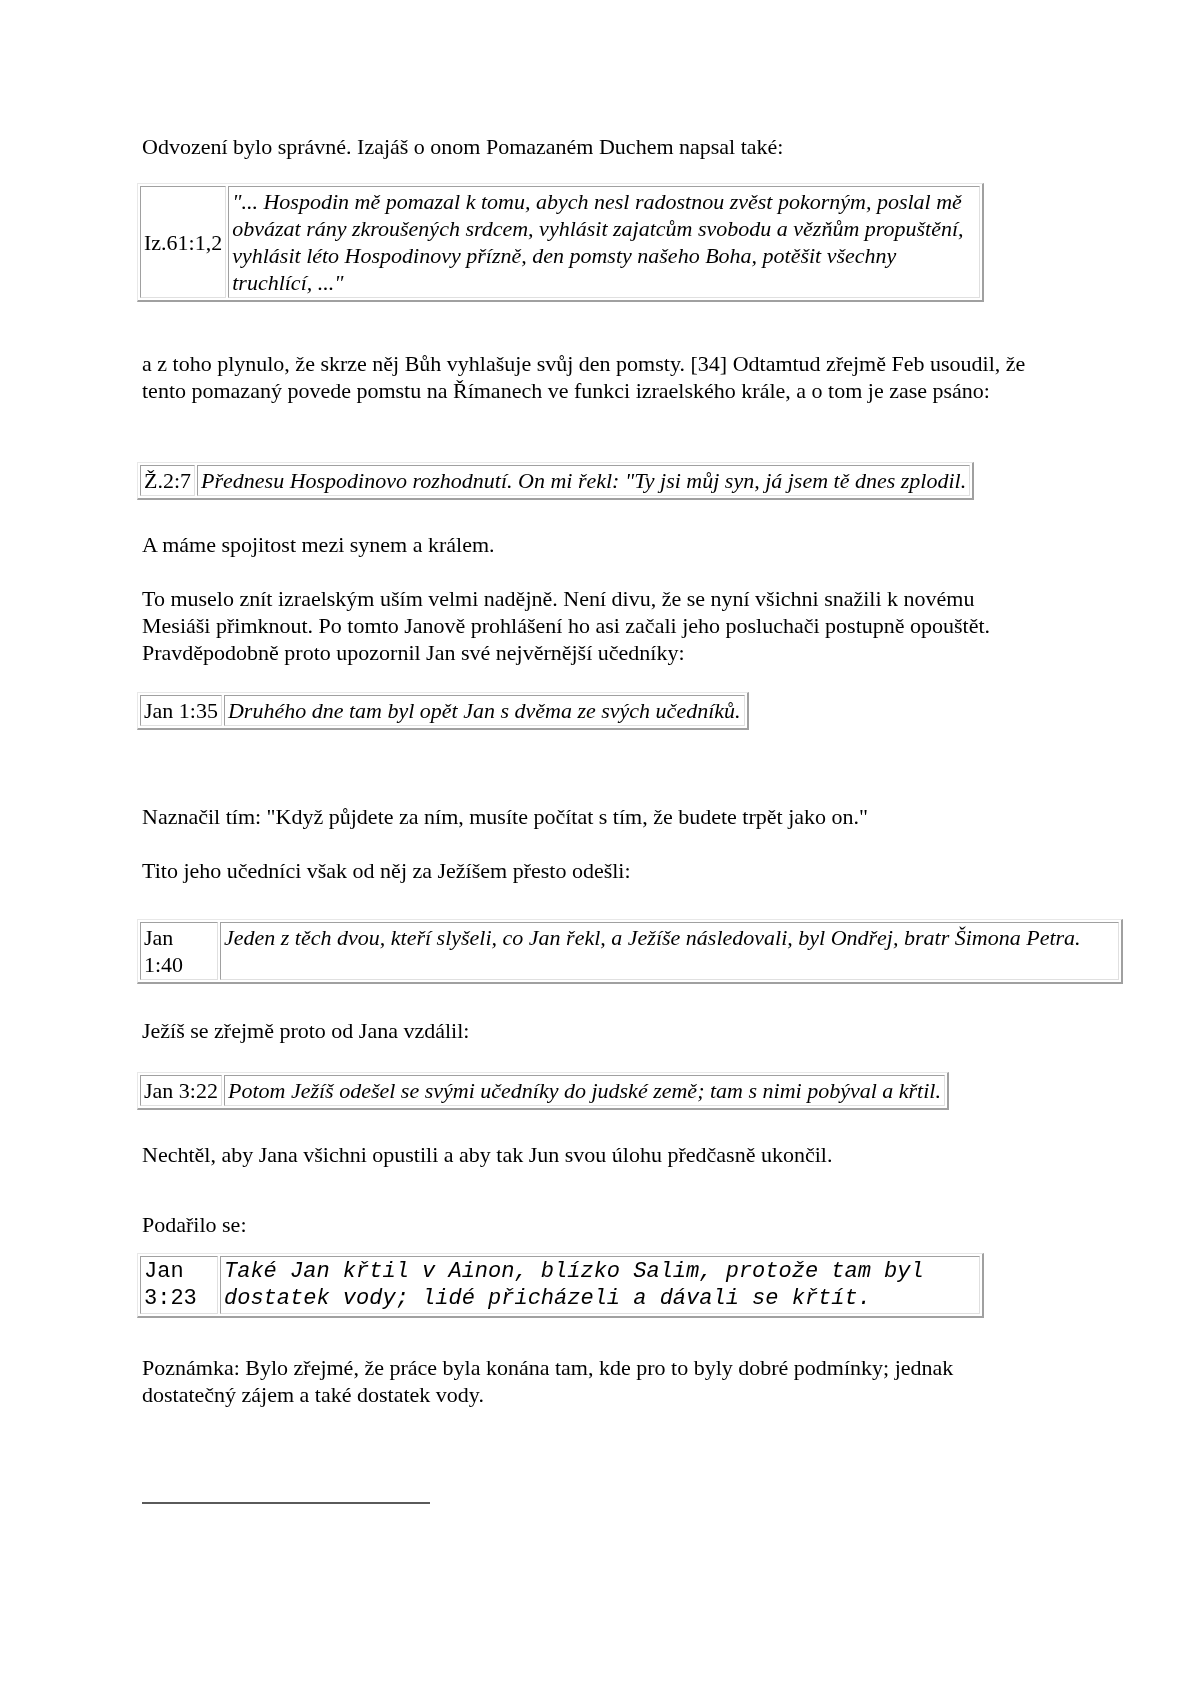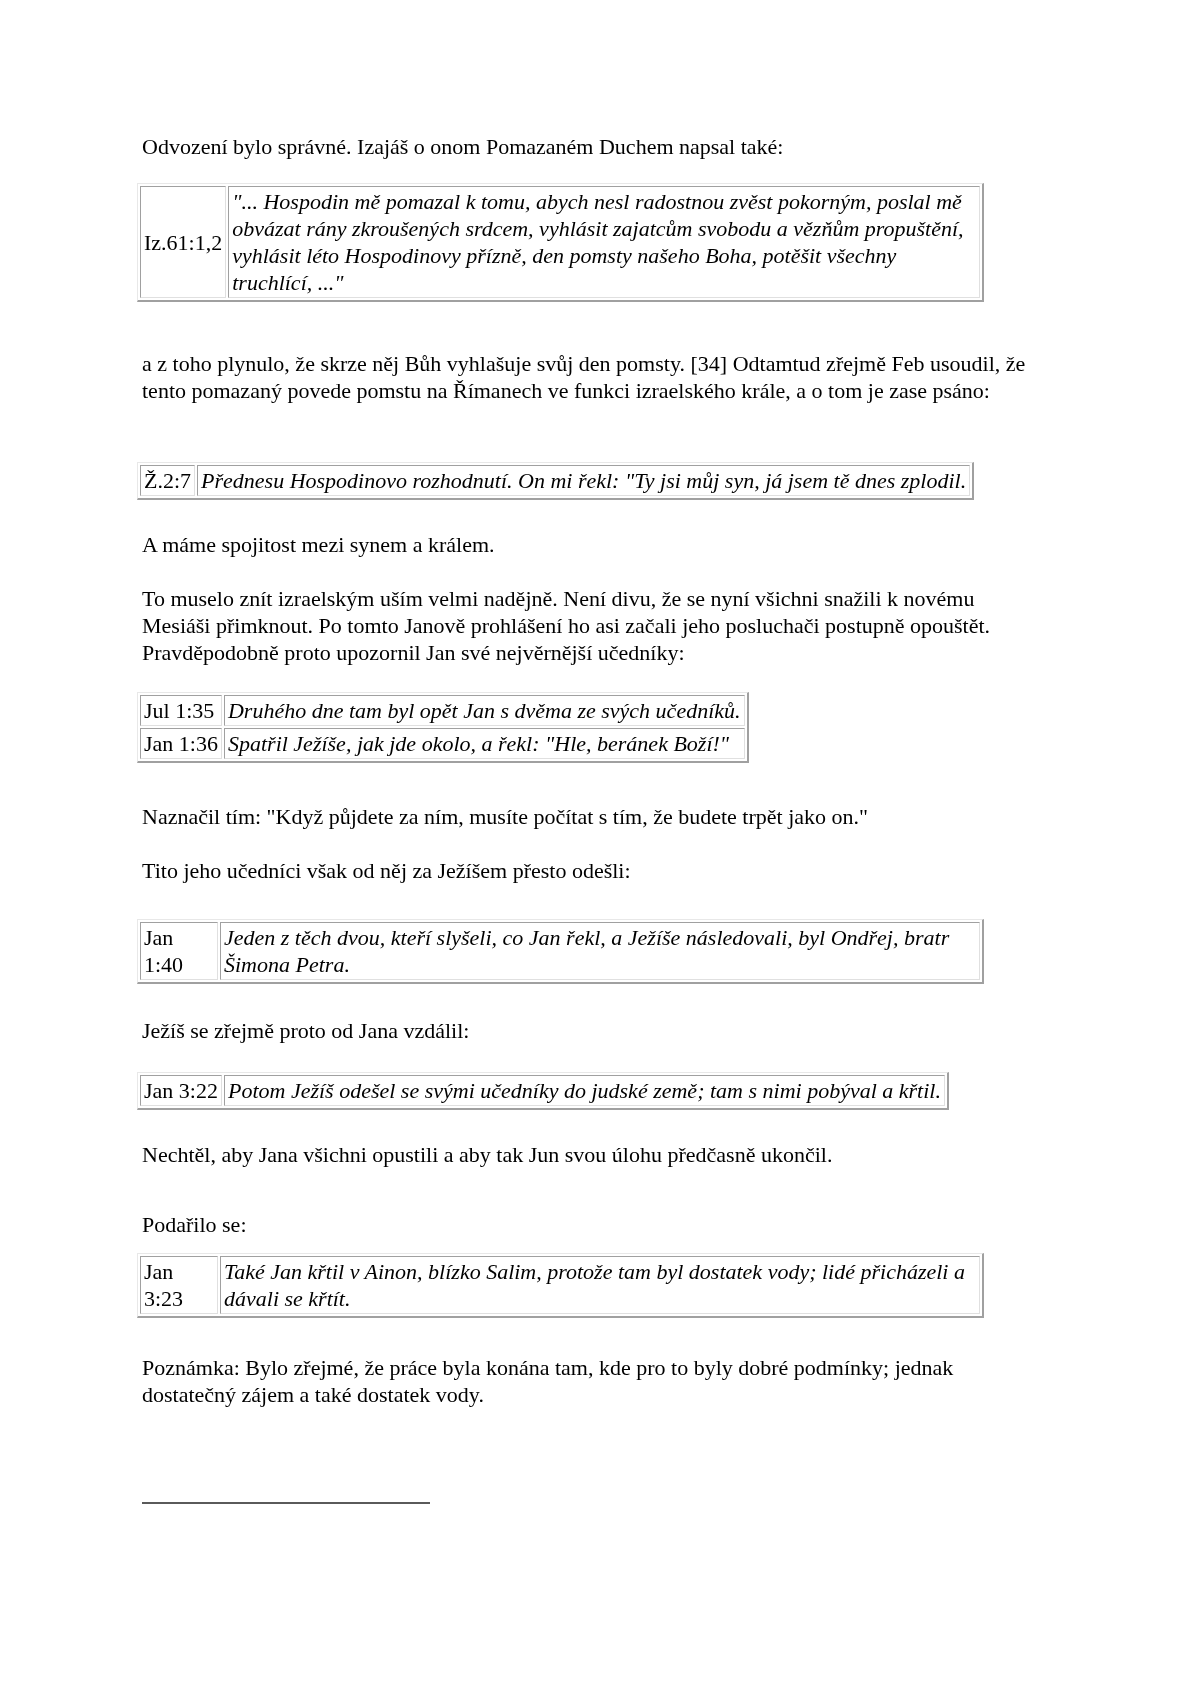--- a/index.html
+++ b/index.html
@@ -56,35 +56,31 @@
 </tbody>
   </table>
 
 <p class="p" style="top:531px;">A máme spojitost mezi synem a králem.</p>
 
 <p class="p" style="top:585px;">To muselo znít izraelským uším velmi nadějně. Není divu, že se nyní všichni snažili k novému Mesiáši přimknout. Po tomto Janově prohlášení ho asi začali jeho posluchači postupně opouštět. Pravděpodobně proto upozornil Jan své nejvěrnější učedníky:</p>
 
 <table class="q" style="top:692px;">
   <tbody>
       <tr>
-    <td class="ref">Jul 1:35</td>
+    <td class="ref">Jan 1:35</td>
     <td class="txt">Druhého dne tam byl opět Jan s dvěma ze svých učedníků.</td>
-  </tr>
-  <tr>
-    <td class="ref">Jan 1:36</td>
-    <td class="txt">Spatřil Ježíše, jak jde okolo, a řekl: "Hle, beránek Boží!"</td>
   </tr>
 </tbody>
   </table>
 
 <p class="p" style="top:803px;">Naznačil tím: "Když půjdete za ním, musíte počítat s tím, že budete trpět jako on."</p>
 
 <p class="p" style="top:857px;">Tito jeho učedníci však od něj za Ježíšem přesto odešli:</p>
 
-<table class="q" style="top:919px; width:847px;">
+<table class="q" style="top:919px; width:986px;">
   <tbody>
       <tr>
     <td class="ref wrap">Jan 1:40</td>
     <td class="txt top">Jeden z těch dvou, kteří slyšeli, co Jan řekl, a Ježíše následovali, byl Ondřej, bratr Šimona Petra.</td>
   </tr>
 </tbody>
   </table>
 
 <p class="p" style="top:1017px;">Ježíš se zřejmě proto od Jana vzdálil:</p>
 
@@ -94,21 +90,21 @@
     <td class="ref">Jan 3:22</td>
     <td class="txt">Potom Ježíš odešel se svými učedníky do judské země; tam s nimi pobýval a křtil.</td>
   </tr>
 </tbody>
   </table>
 
 <p class="p" style="top:1141px;">Nechtěl, aby Jana všichni opustili a aby tak Jun svou úlohu předčasně ukončil.</p>
 
 <p class="p" style="top:1195px;margin-top:16px;">Podařilo se:</p>
 
-<table class="q" style="top:1253px; width:847px;">
+<table class="q" style="top:1253px; width:847px;font-family:Liberation Mono, monospace;">
   <tbody>
       <tr>
     <td class="ref wrap">Jan 3:23</td>
     <td class="txt top">Také Jan křtil v Ainon, blízko Salim, protože tam byl dostatek vody; lidé přicházeli a dávali se křtít.</td>
   </tr>
 </tbody>
   </table>
 
 <p class="p" style="top:1354px;">Poznámka: Bylo zřejmé, že práce byla konána tam, kde pro to byly dobré podmínky; jednak dostatečný zájem a také dostatek vody.</p>
 

